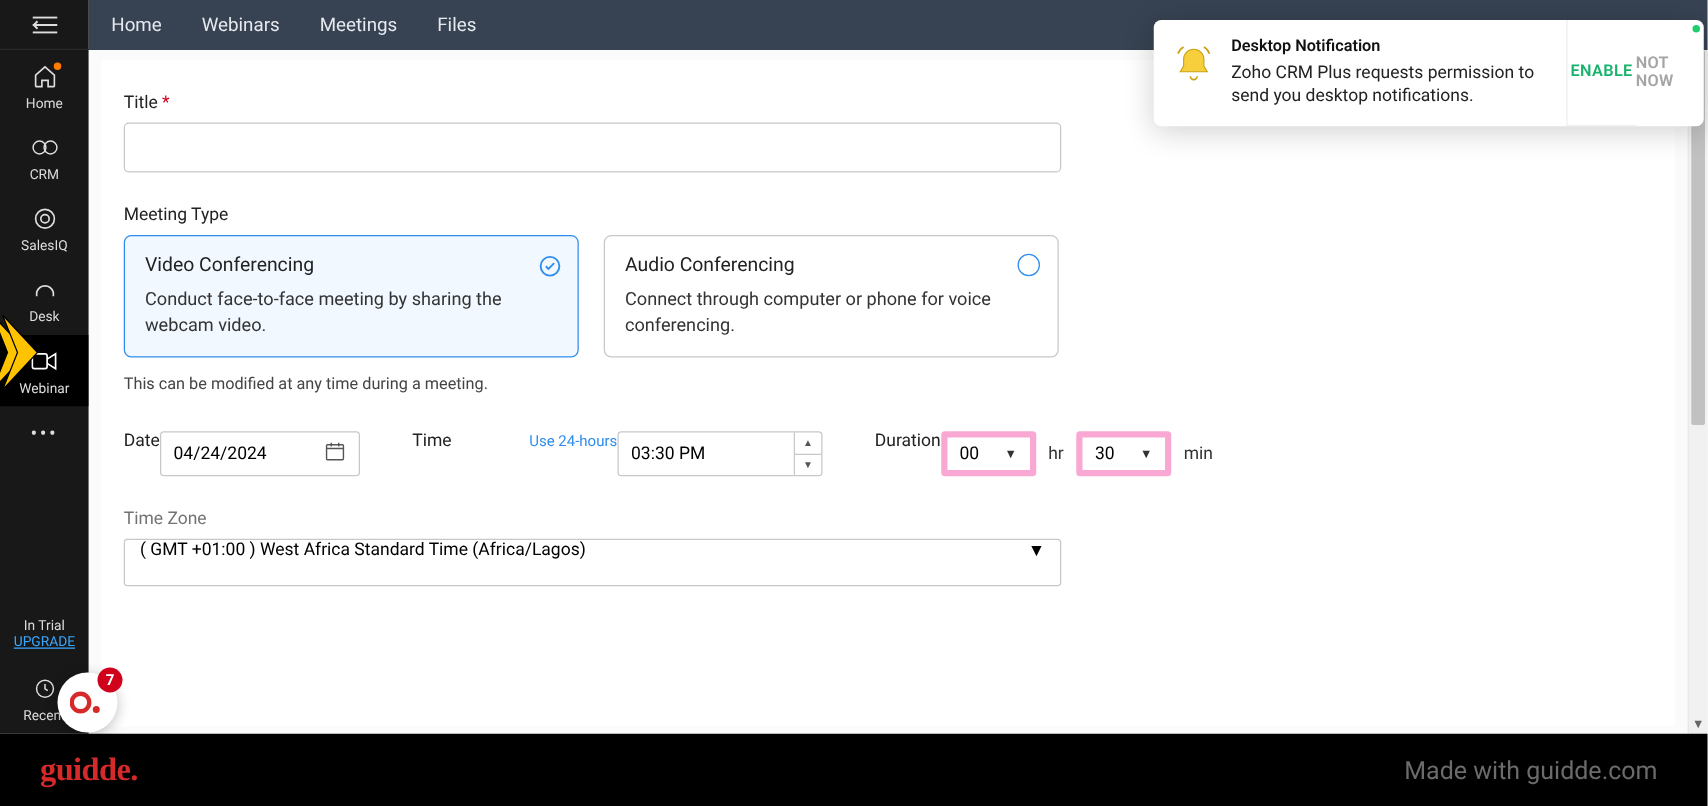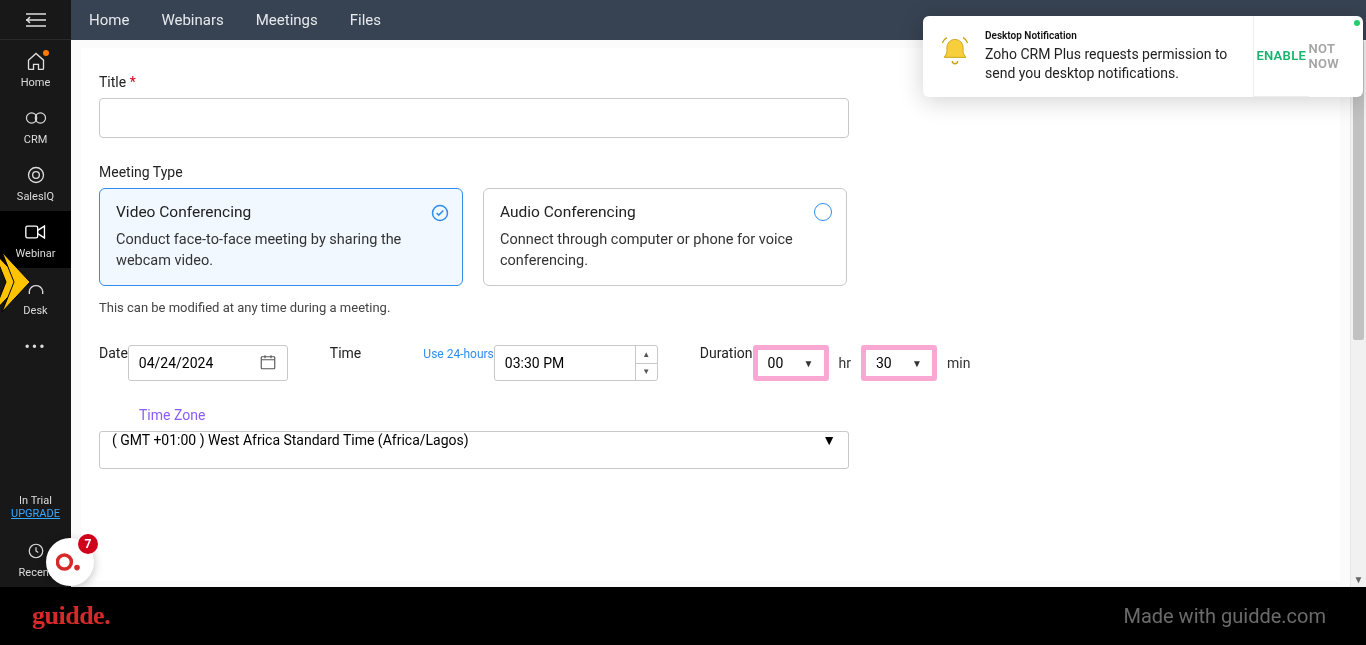--- a/index.html
+++ b/index.html
@@ -55,28 +55,28 @@
   .input-time { width:164px; height:36px; border:1px solid #c8c8c8; border-radius:3px; display:flex; align-items:center; justify-content:space-between; font-size:14px; cursor:pointer; }
   .input-time .val { padding-left:10px; }
   .spinner { width:22px; border-left:1px solid #c8c8c8; display:flex; flex-direction:column; height:100%; }
   .spinner div { flex:1; display:flex; align-items:center; justify-content:center; font-size:8px; color:#555; border-bottom:1px solid #c8c8c8; cursor:pointer; }
   .spinner div:last-child { border-bottom:none; }
   .dur-row { display:flex; align-items:center; gap:10px; }
   .select { height:36px; border:5px solid #f9a8d4; border-radius:3px; display:flex; align-items:center; justify-content:space-between; padding:0 10px; font-size:14px; cursor:pointer; }
   .select .caret { font-size:10px; color:#333; }
   .unit { font-size:14px; color:#333; }
   
-  .tz-label { font-size:14px; color:#8b5cf6; margin-top:26px; margin-bottom:8px;margin-left:40px; }
+  .tz-label { font-size:14px; color:#737373; margin-top:26px; margin-bottom:8px; }
   .tz-select { width:750px; height:38px; border:1px solid #c8c8c8; border-radius:3px; display:flex; align-items:flex-start; justify-content:space-between; padding:0 12px; font-size:14px; cursor:pointer; }
   
   
   .toast { position:absolute; right:3px; top:16px; width:440px; background:#fff; border-radius:6px; box-shadow:0 4px 24px rgba(0,0,0,0.18); display:flex; z-index:50; }
   .toast-left { flex:1; display:flex; padding:14px 10px 14px 14px; gap:12px; }
   .bell { width:36px; height:36px; margin-top:4px; }
-  .toast-title { font-size:10px; font-weight:600; color:#111; margin-bottom:4px; }
+  .toast-title { font-size:13px; font-weight:600; color:#111; margin-bottom:4px; }
   .toast-body { font-size:14px; color:#222; line-height:1.35; }
   .toast-right { width:110px; border-left:1px solid #eee; display:flex; flex-direction:row; }
   .toast-btn { flex:1; display:flex; align-items:center; justify-content:center; font-size:13px; font-weight:600; letter-spacing:.3px; cursor:pointer; }
   .toast-btn.enable { color:#19b36e; border-bottom:1px solid #eee; }
   .toast-btn.notnow { color:#a4a4a4; }
   
   
   .arrow-overlay { position:absolute; left:-6px; top:252px; z-index:40; pointer-events:none; }
 
   
@@ -121,37 +121,37 @@
   </div>
   <div class="sidebar-item">
     <span class="icon">
         <svg width="20" height="20" viewBox="0 0 24 24" fill="none" stroke="#ddd" stroke-width="1.6">
           <circle cx="12" cy="12" r="9"></circle>
           <circle cx="12" cy="12" r="4"></circle>
         </svg>
       </span>
     <span class="label">SalesIQ</span>
   </div>
+  <div class="sidebar-item">
+    <span class="icon">
+        <svg width="20" height="20" viewBox="0 0 24 24" fill="none" stroke="#ddd" stroke-width="1.6">
+          <path d="M4 14c3-8 13-8 16 0"></path>
+          <path d="M4 14v4M20 14v4"></path>
+        </svg>
+      </span>
+    <span class="label">Desk</span>
+  </div>
   <div class="sidebar-item active">
     <span class="icon">
         <svg width="22" height="18" viewBox="0 0 26 20" fill="none" stroke="#fff" stroke-width="1.6">
           <rect x="1" y="3" width="14" height="14" rx="2"></rect>
           <path d="M15 8l8-5v14l-8-5"></path>
         </svg>
       </span>
     <span class="label">Webinar</span>
-  </div>
-  <div class="sidebar-item">
-    <span class="icon">
-        <svg width="20" height="20" viewBox="0 0 24 24" fill="none" stroke="#ddd" stroke-width="1.6">
-          <path d="M4 14c3-8 13-8 16 0"></path>
-          <path d="M4 14v4M20 14v4"></path>
-        </svg>
-      </span>
-    <span class="label">Desk</span>
   </div>
   <div class="sidebar-item">
     <span class="icon" style="font-size:16px;color:#ddd;letter-spacing:2px;">•••</span>
   </div>
   <div class="sidebar-spacer"></div>
   <div class="sidebar-trial">
     <div>In Trial</div>
     <div class="upgrade">UPGRADE</div>
   </div>
   <div class="sidebar-item">

